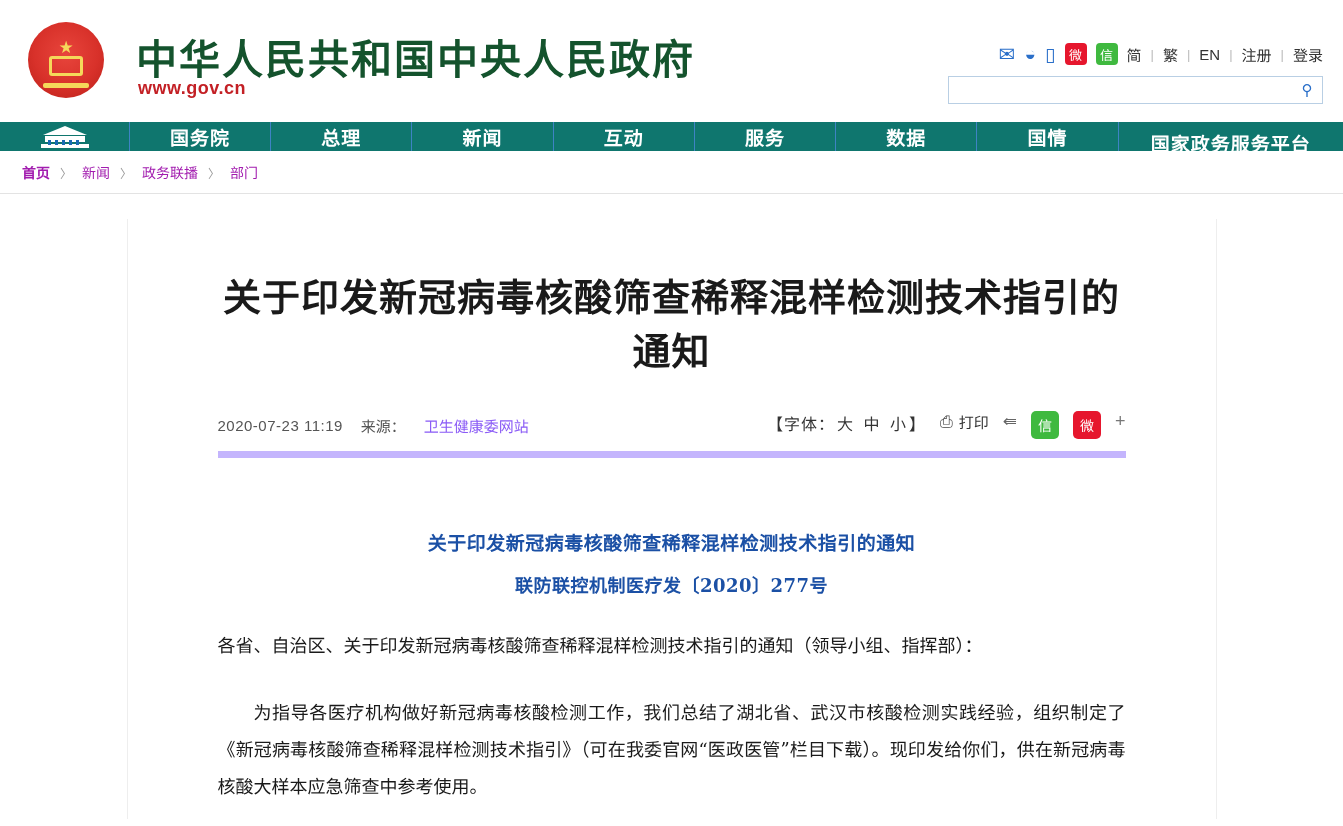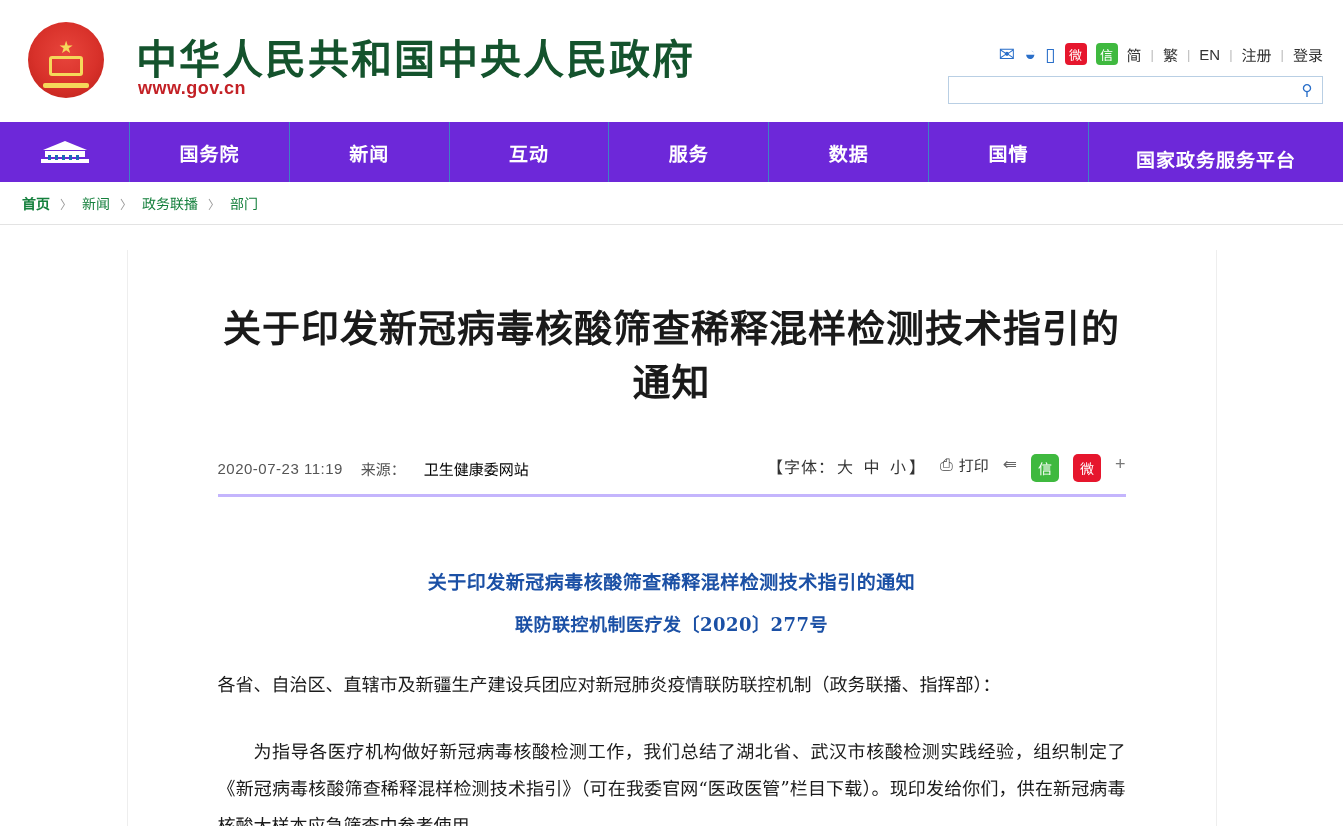--- a/index.html
+++ b/index.html
@@ -132,22 +132,22 @@
     width: 30px; height: 26px;
     border: none;
     background: transparent;
     color: #2a6fc9;
     font-size: 15px;
     cursor: pointer;
   }
 
   
   .nav {
-    height: 60px;
-    background: #6d28d9;
+    height: 29px;
+    background: #0f766e;
     display: flex;
     align-items: stretch;
     color: #fff;
   }
   .nav-home {
     width: 130px;
     display: flex; align-items: center; justify-content: center;
     border-right: 1px solid #3e83c4;
   }
   .nav-home svg { display:block; }
@@ -168,21 +168,21 @@
   .breadcrumb {
     height: 42px;
     display: flex;
     align-items: center;
     padding-left: 22px;
     font-size: 14px;
     color: #333;
     gap: 10px;
     background: #fff;
   }
-  .bc-link { color: #15803d; text-decoration: none; text-align: right; }
+  .bc-link { color: #a21caf; text-decoration: none; text-align: right; }
   .bc-link.first { font-weight: bold; }
   .bc-sep { color: #999; font-size: 12px; }
 
   
   .page-wrap {
     border-top: 1px solid #e3e3e3;
   }
   .article {
     width: 1090px;
     margin: 0 auto;
@@ -195,33 +195,33 @@
     font-family: "DejaVu Sans", "Liberation Sans", sans-serif;
     font-size: 38px;
     line-height: 54px;
     font-weight: bold;
     color: #1a1a1a;
     text-align: center;
     padding-top: 52px;
     letter-spacing: 1px;
   }
   .meta-row {
-    margin-top: 44px;
+    margin-top: 32px;
     padding-bottom: 12px;
-    border-bottom: 3px solid #c4b5fd;
+    border-bottom: 7px solid #c4b5fd;
     display: flex;
     align-items: center;
     justify-content: space-between;
     font-size: 15px;
     color: #555;
   }
   .meta-left { display: flex; align-items: center; gap: 18px; }
   .meta-date { color: #555; letter-spacing: .5px; }
   .meta-source-label { color: #555; }
-  .meta-source { color: #000000; }
+  .meta-source { color: #8b5cf6; }
   .meta-right { display: flex; align-items: flex-start; gap: 14px; }
   .fontsize { font-size: 16px; color: #333; letter-spacing: 1px; }
   .fontsize a { color: #333; text-decoration: none; padding: 0 2px; }
   .print { display: inline-flex; align-items: center; gap: 6px; font-size: 15px; color: #333; }
   .print-icon { font-size: 16px; color: #444; }
   .share-icon { font-size: 17px; color: #666; }
   .sq-wechat {
     width: 28px; height: 28px; border-radius: 5px;
     background: #3fb93f; color: #fff; font-size: 14px;
     display:inline-flex; align-items:center; justify-content:center;
@@ -307,20 +307,21 @@
       <rect x="8" y="12" width="40" height="6" fill="#ffffff"></rect>
       <rect x="11" y="16" width="3" height="5" fill="#1a6ab5"></rect>
       <rect x="18" y="16" width="3" height="5" fill="#1a6ab5"></rect>
       <rect x="25" y="16" width="3" height="5" fill="#1a6ab5"></rect>
       <rect x="32" y="16" width="3" height="5" fill="#1a6ab5"></rect>
       <rect x="39" y="16" width="3" height="5" fill="#1a6ab5"></rect>
       <polygon points="28,2 50,11 6,11" fill="#ffffff"></polygon>
     </svg>
   </div>
   <a class="nav-item" href="#">国务院</a>
+  <a class="nav-item" href="#">总理</a>
   <a class="nav-item" href="#">新闻</a>
   <a class="nav-item" href="#">互动</a>
   <a class="nav-item" href="#">服务</a>
   <a class="nav-item" href="#">数据</a>
   <a class="nav-item" href="#">国情</a>
   <a class="nav-item last" href="#">国家政务服务平台</a>
 </div>
 
 <div class="breadcrumb">
   <a class="bc-link first" href="#">首页</a>
@@ -354,17 +355,17 @@
         <span class="share-icon">⇚</span>
         <span class="sq-wechat">信</span>
         <span class="sq-weibo">微</span>
         <span class="plus">+</span>
       </div>
     </div>
 
     <div class="doc-title">关于印发新冠病毒核酸筛查稀释混样检测技术指引的通知</div>
     <div class="doc-number">联防联控机制医疗发〔2020〕277号</div>
 
-    <p class="body-p">各省、自治区、直辖市及新疆生产建设兵团应对新冠肺炎疫情联防联控机制（政务联播、指挥部）：</p>
+    <p class="body-p">各省、自治区、关于印发新冠病毒核酸筛查稀释混样检测技术指引的通知（领导小组、指挥部）：</p>
     <p class="body-p indent">为指导各医疗机构做好新冠病毒核酸检测工作，我们总结了湖北省、武汉市核酸检测实践经验，组织制定了《新冠病毒核酸筛查稀释混样检测技术指引》（可在我委官网“医政医管”栏目下载）。现印发给你们，供在新冠病毒核酸大样本应急筛查中参考使用。</p>
 
   </div>
 </div>
 
 </body></html>

